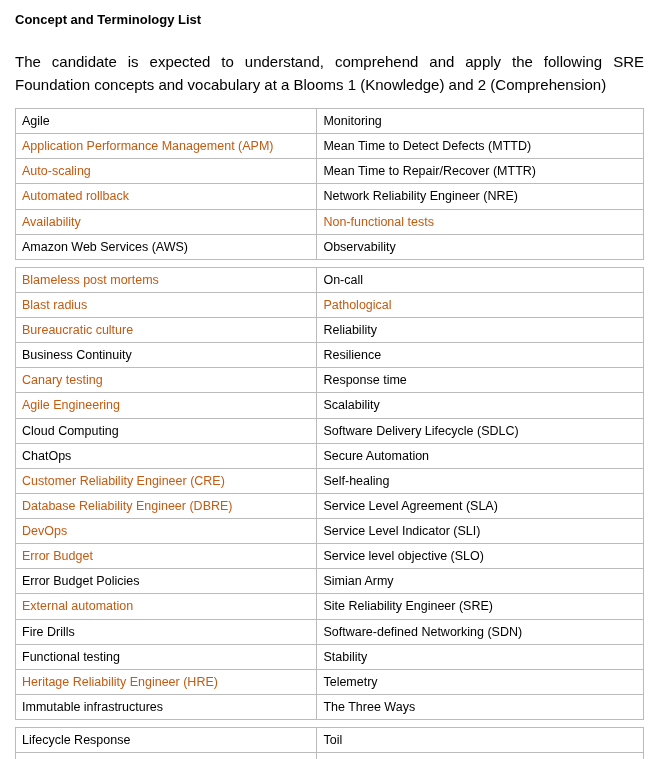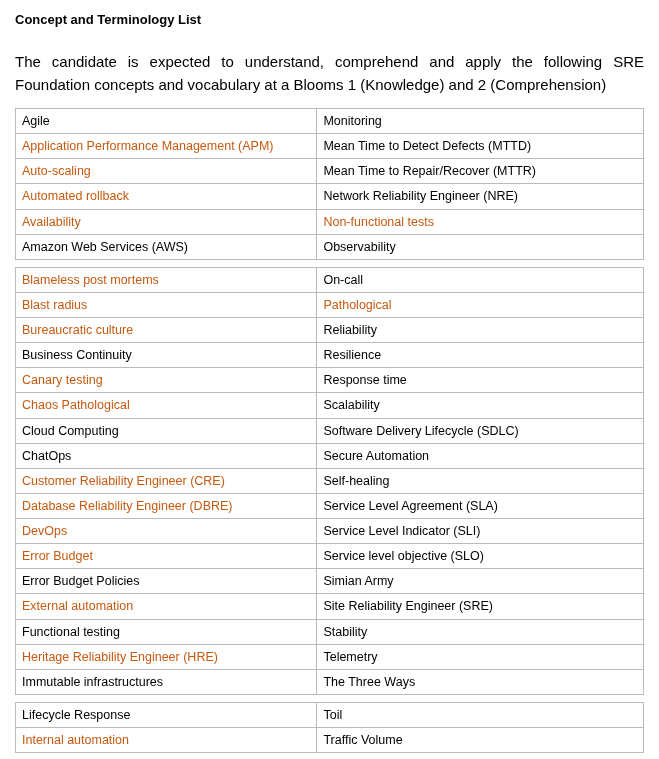--- a/index.html
+++ b/index.html
@@ -107,21 +107,21 @@
       </tr>
       <tr>
         <td class="left-col">Business Continuity</td>
         <td class="right-col">Resilience</td>
       </tr>
       <tr>
         <td class="left-col orange">Canary testing</td>
         <td class="right-col">Response time</td>
       </tr>
       <tr>
-        <td class="left-col orange">Chaos Pathological</td>
+        <td class="left-col orange">Agile Engineering</td>
         <td class="right-col">Scalability</td>
       </tr>
       <tr>
         <td class="left-col">Cloud Computing</td>
         <td class="right-col">Software Delivery Lifecycle (SDLC)</td>
       </tr>
       <tr>
         <td class="left-col">ChatOps</td>
         <td class="right-col">Secure Automation</td>
       </tr>
@@ -143,20 +143,24 @@
       </tr>
       <tr>
         <td class="left-col">Error Budget Policies</td>
         <td class="right-col">Simian Army</td>
       </tr>
       <tr>
         <td class="left-col orange">External automation</td>
         <td class="right-col">Site Reliability Engineer (SRE)</td>
       </tr>
       <tr>
+        <td class="left-col">Fire Drills</td>
+        <td class="right-col">Software-defined Networking (SDN)</td>
+      </tr>
+      <tr>
         <td class="left-col">Functional testing</td>
         <td class="right-col">Stability</td>
       </tr>
       <tr>
         <td class="left-col orange">Heritage Reliability Engineer (HRE)</td>
         <td class="right-col">Telemetry</td>
       </tr>
       <tr>
         <td class="left-col">Immutable infrastructures</td>
         <td class="right-col">The Three Ways</td>

